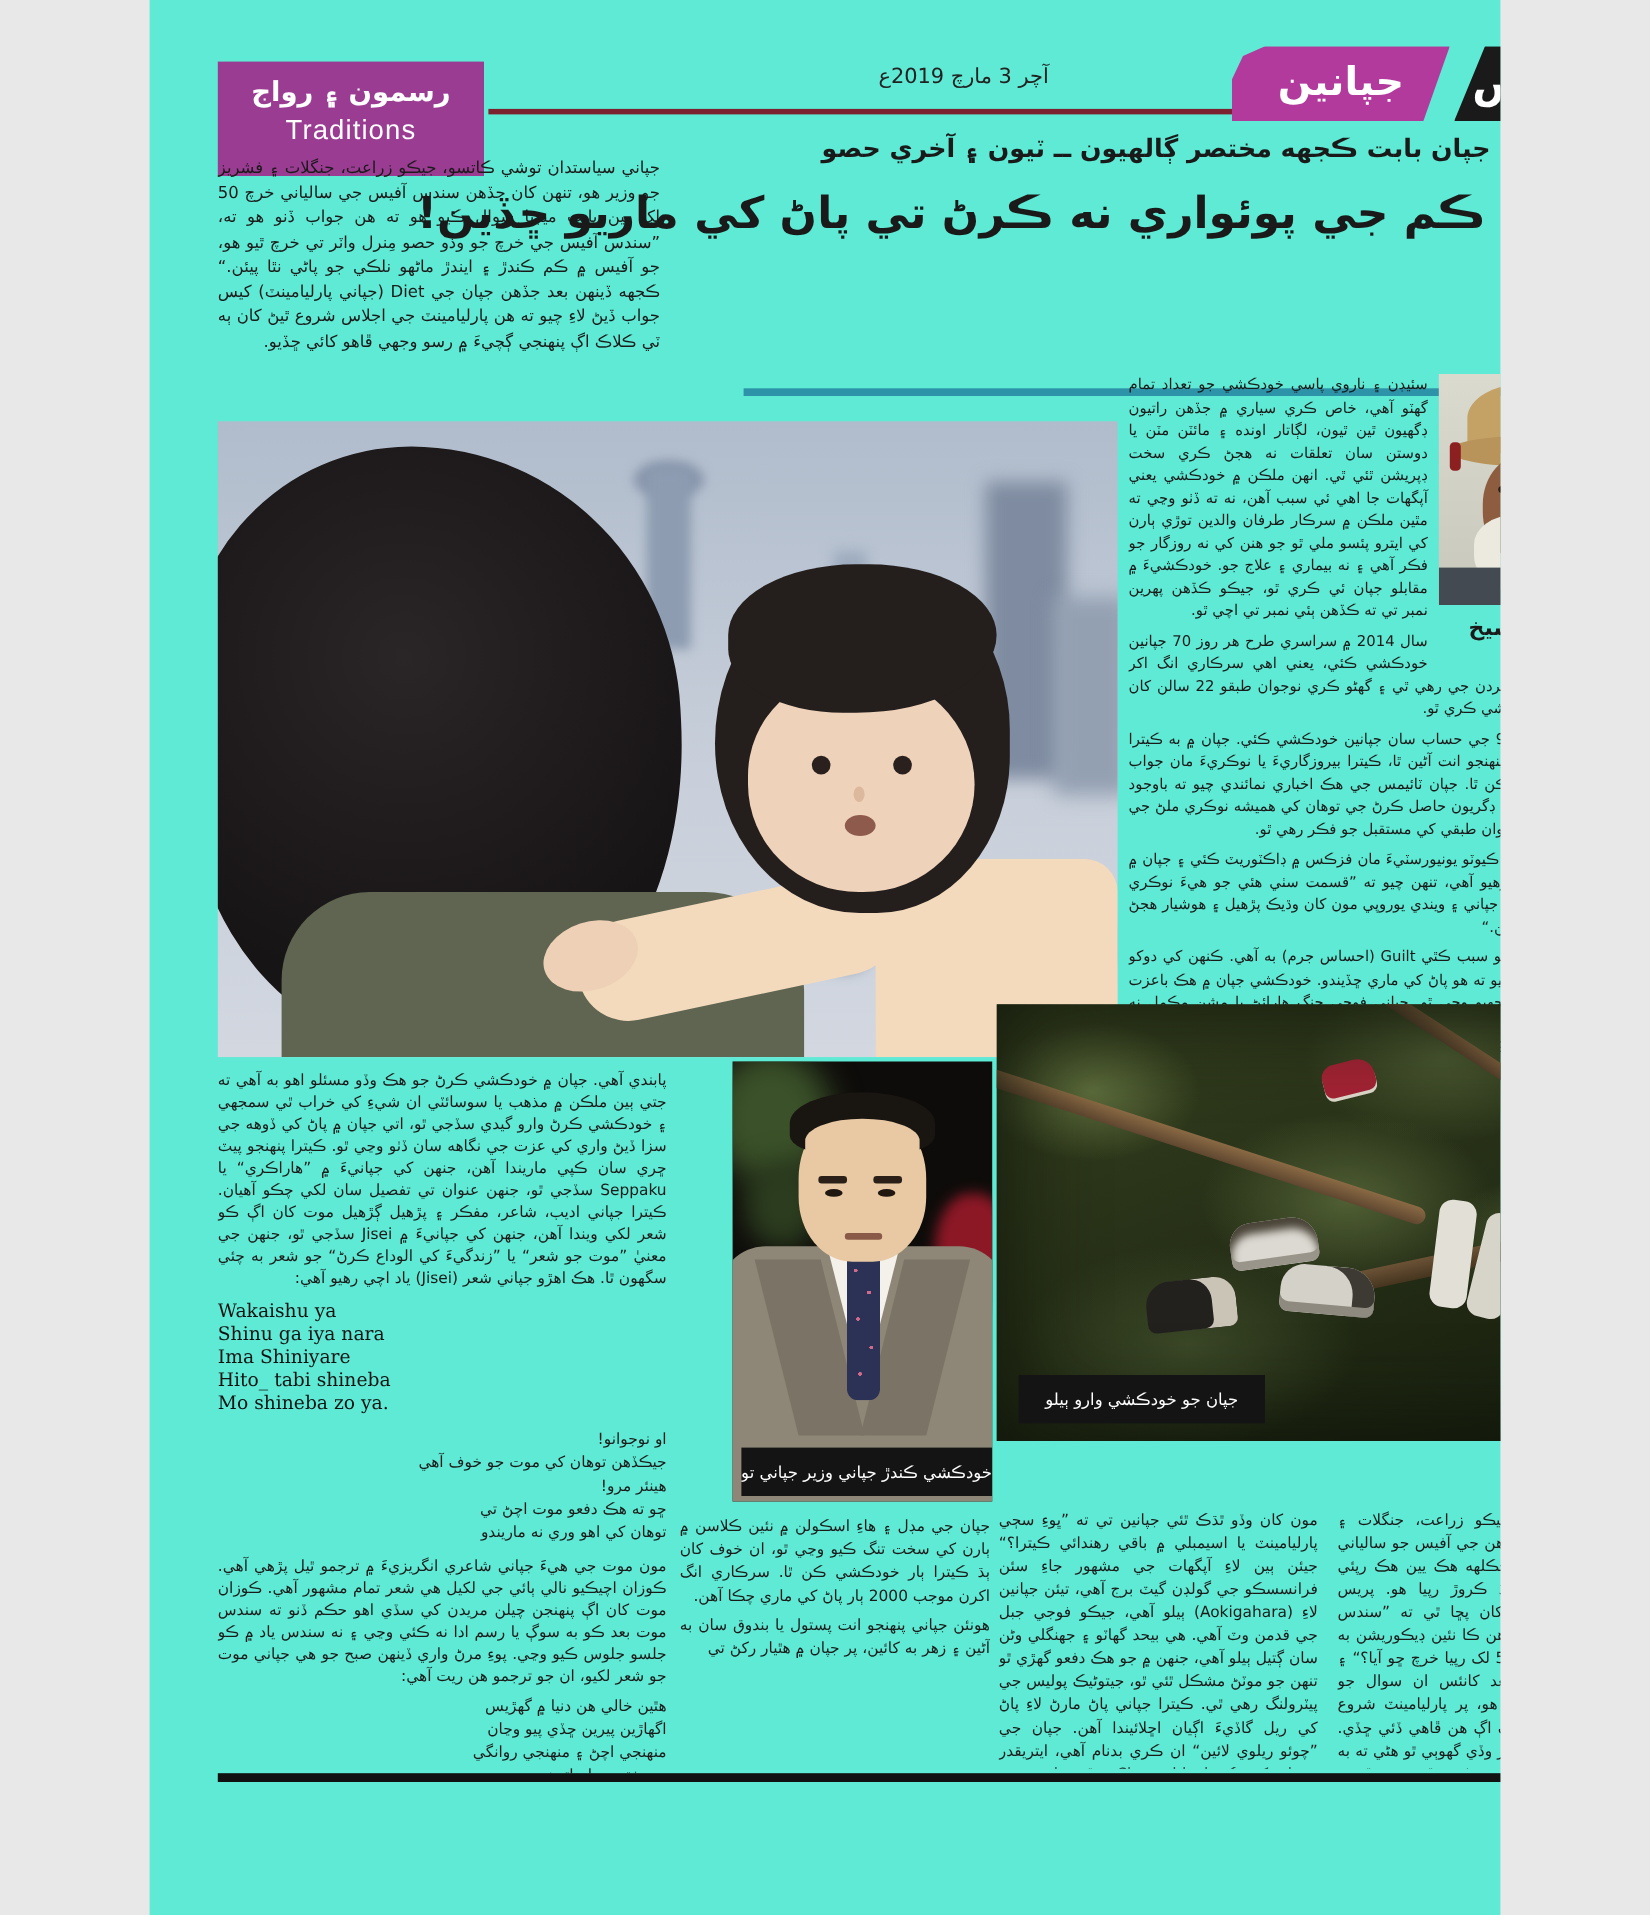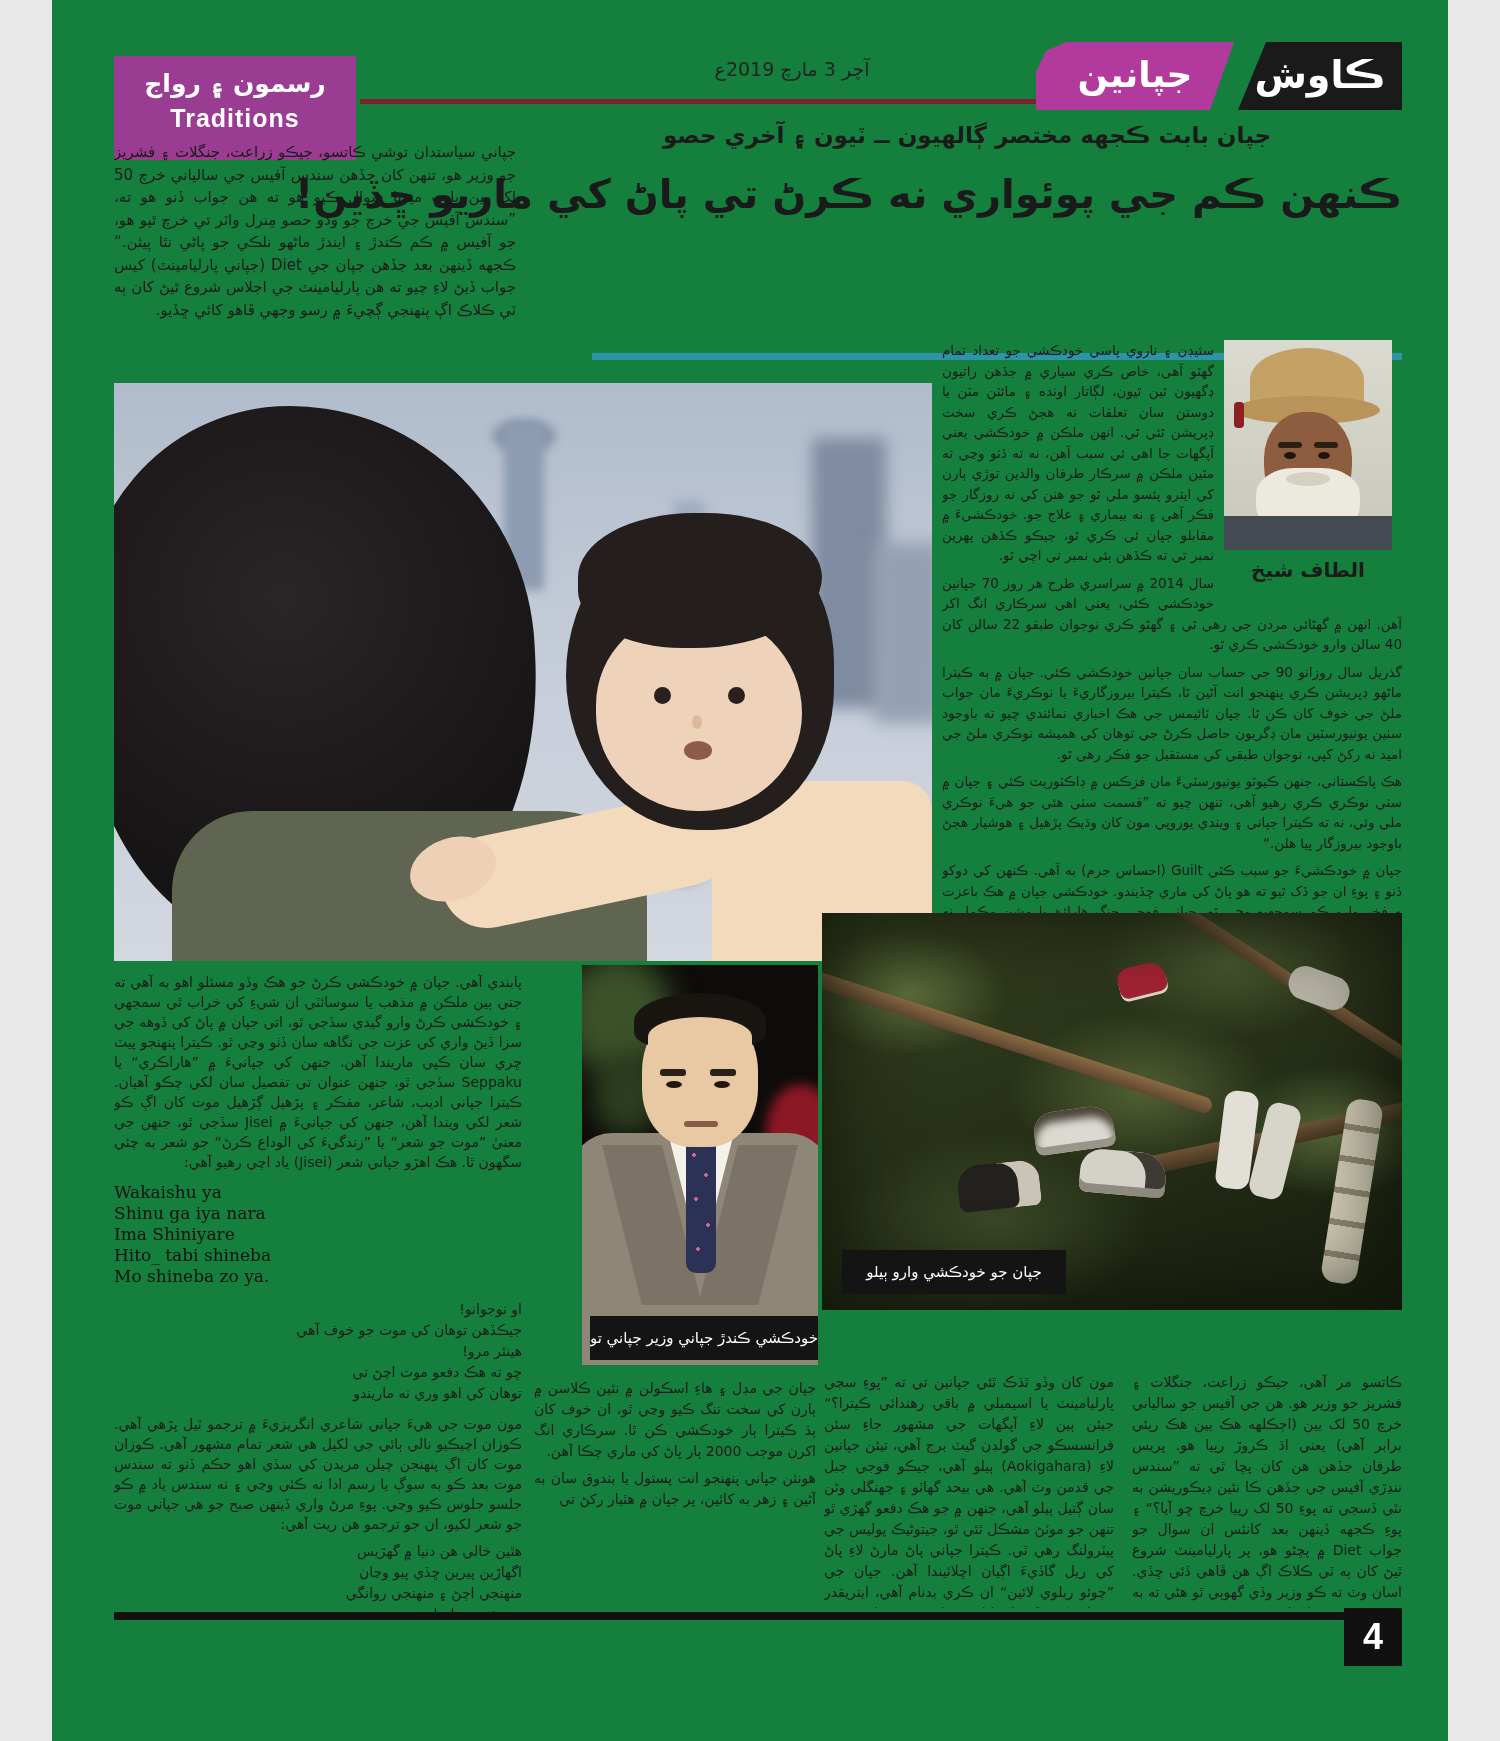--- a/index.html
+++ b/index.html
@@ -1,24 +1,24 @@
 <!DOCTYPE html>
 <html lang="sd" dir="ltr" style="--masthead-black: #1a1a1a; --masthead-magenta: #b23a9c; --traditions-purple: #993c92; --rule-maroon: #7c2130; --rule-teal: #2d93a8; --caption-bar: #141414;"><head>
 <meta charset="utf-8">
 <style>
   html,body{margin:0;padding:0;background:#e8e8e8;}
-  .page{position:relative;width:1396px;height:1741px;background:#15803d;margin:0 auto;
+  .page{position:relative;width:1228px;height:1741px;background:#5eead4;margin:0 auto;
         font-family:"DejaVu Sans",sans-serif;color:#1a1a1a;overflow:hidden;}
   .abs{position:absolute;}
 
   
   .trad-box{left:62px;top:56px;width:242px;height:104px;background:var(--traditions-purple,#993c92);
             text-align:center;color:#fff;}
   .trad-sd{margin-top:13px;font-size:25px;font-weight:bold;direction:rtl;}
-  .trad-en{margin-top:6px;font-size:25px;font-weight:bold;letter-spacing:1px;font-family:"Liberation Sans","DejaVu Sans",sans-serif;}
+  .trad-en{margin-top:6px;font-size:25px;font-weight:normal;letter-spacing:1px;font-family:"Liberation Sans","DejaVu Sans",sans-serif;}
   .date-line{left:560px;top:58px;width:360px;text-align:center;font-size:19px;color:#222;direction:rtl;}
   .rule-maroon{left:308px;top:99px;width:678px;height:5px;background:var(--rule-maroon,#7c2130);}
   .mast-magenta{left:984px;top:42px;width:198px;height:68px;background:var(--masthead-magenta,#b23a9c);
         clip-path:polygon(0 100%,0 30px,10px 9px,30px 0,100% 0,calc(100% - 24px) 100%);
         color:#fff;text-align:center;font-size:36px;font-weight:bold;line-height:66px;direction:rtl;}
   .mast-black{left:1186px;top:42px;width:164px;height:68px;background:var(--masthead-black,#1a1a1a);
         clip-path:polygon(28px 0,100% 0,100% 100%,0 100%);
         color:#fff;text-align:center;font-size:38px;font-weight:bold;line-height:66px;direction:rtl;}
 
   

